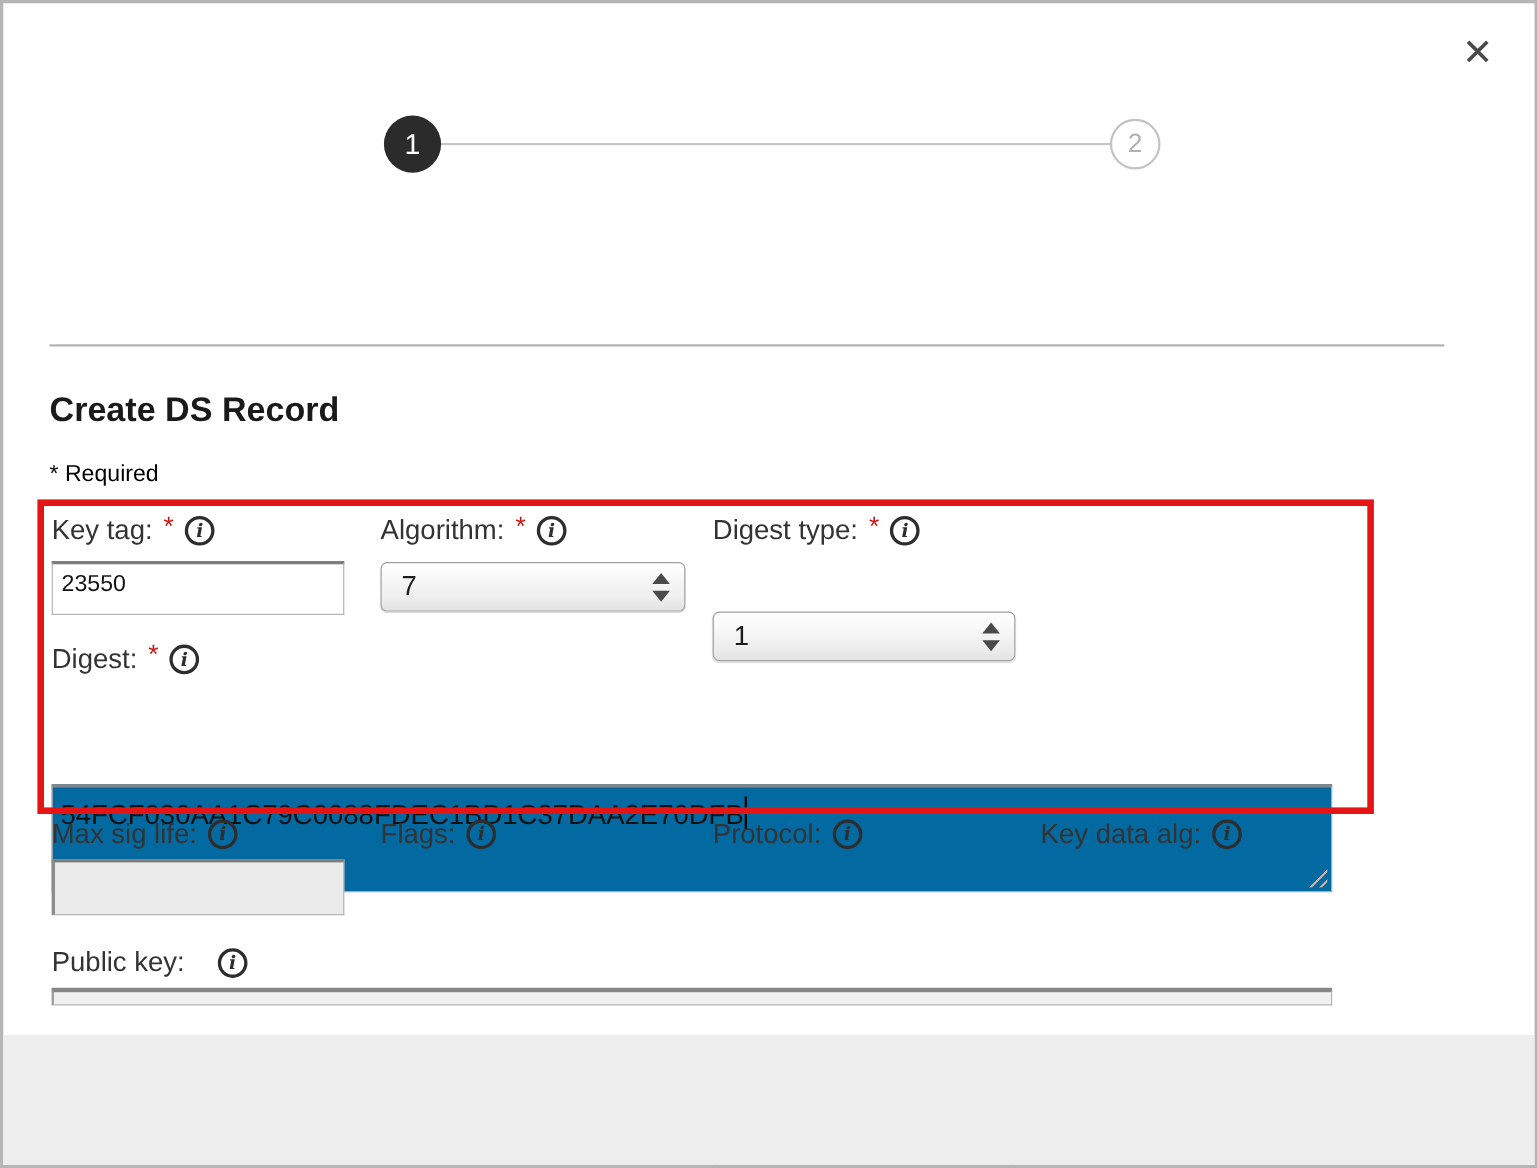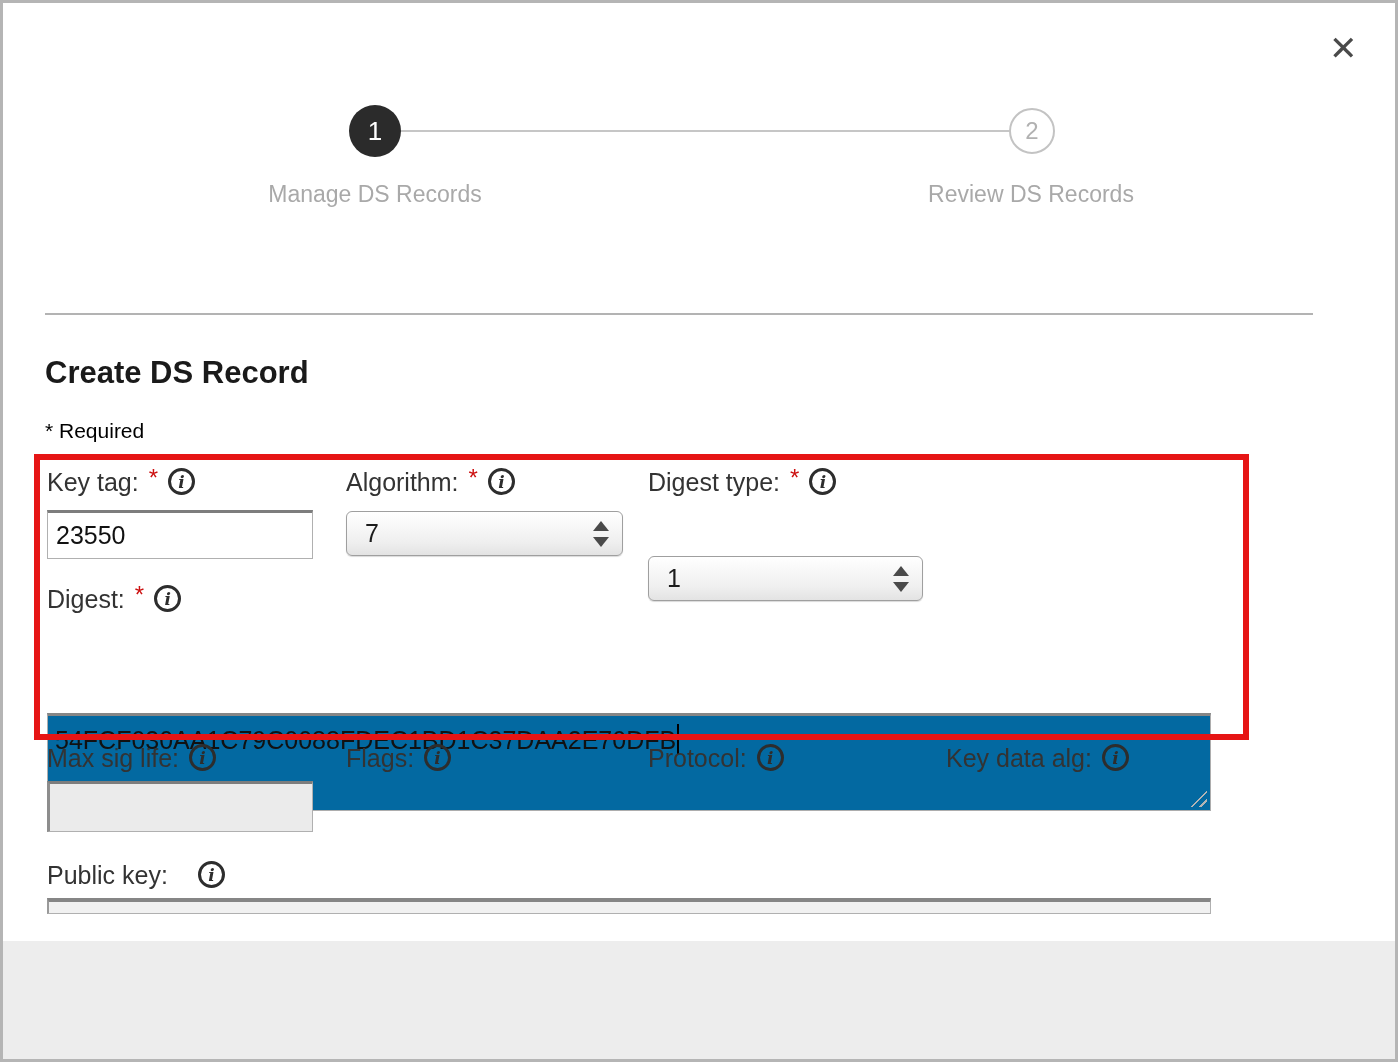--- a/index.html
+++ b/index.html
@@ -31,32 +31,32 @@
     position:absolute; top:0; height:74px; display:flex; align-items:center; justify-content:center;
     font-size:25px; color:#3c3c3c; cursor:pointer;
   }
   .tab.active { background:#fff; border:1px solid #b3b3b3; border-bottom:none; z-index:2; }
 
   .heading { font-size:31px; font-weight:bold; color:#1a1a1a; }
   .required-note { font-size:21px; color:#000000; }
 
   .red-box { border:6px solid #e61515; pointer-events:none; z-index:3; }
 
-  .field-label { font-size:25px; color:#333; white-space:nowrap; display:flex; }
+  .field-label { font-size:25px; color:#333; white-space:nowrap; display:flex; align-items:center; }
   .req { color:#cc1111; margin-left:10px; font-size:24px; position:relative; top:-4px; }
   .info {
     display:inline-flex; align-items:center; justify-content:center;
     width:27px; height:27px; border:3px solid #2d2d2d; border-radius:50%;
     font-family:"DejaVu Serif",serif; font-style:italic; font-weight:bold;
     font-size:17px; color:#2d2d2d; margin-left:10px; flex:none;
   }
 
   .text-input {
     background:#fff; border:1px solid #b0b0b0; border-top:3px solid #7d7d7d;
-    font-size:25px; color:#111; padding:6px 8px; display:flex; align-items:center;
+    font-size:21px; color:#111; padding:6px 8px; display:flex; 
   }
   .text-input.disabled { background:#ebebeb; border-left:3px solid #8d8d8d; }
 
   .textarea {
     position:relative; background:#0369a1; border:1px solid #adadad; border-top:3px solid #868686;
     font-size:25px; color:#111; padding:8px 7px; line-height:1.2;
   }
   .caret { display:inline-block; width:2px; height:30px; background:#000; vertical-align:-5px; margin-left:1px; }
   .resize-grip {
     position:absolute; right:3px; bottom:3px; width:19px; height:19px;
@@ -90,22 +90,20 @@
 
   <div class="abs close-x" style="left:1326px; top:28px;">✕</div>
 
   <div class="abs step-line" style="left:396px; top:127px; width:612px;"></div>
   <div class="abs step-circle-active" style="left:346px; top:102px;">
     <span>1</span>
   </div>
   <div class="abs step-circle-inactive" style="left:1006px; top:105px;">
     <span>2</span>
   </div>
-  <div class="abs step-label" style="left:242px; top:178px; width:260px;">Manage DS Records</div>
-  <div class="abs step-label" style="left:898px; top:178px; width:260px;">Review DS Records</div>
 
   <div class="abs" style="left:42px; top:238px; width:1268px; height:74px;">
     <div class="abs tab-line" style="left:0; top:72px; width:1268px;"></div>
   </div>
 
   <div class="abs heading" style="left:42px; top:352px;">Create DS Record</div>
   <div class="abs required-note" style="left:42px; top:416px;">* Required</div>
 
   <div class="abs red-box" style="left:31px; top:451px; width:1215px; height:286px;"></div>
 

